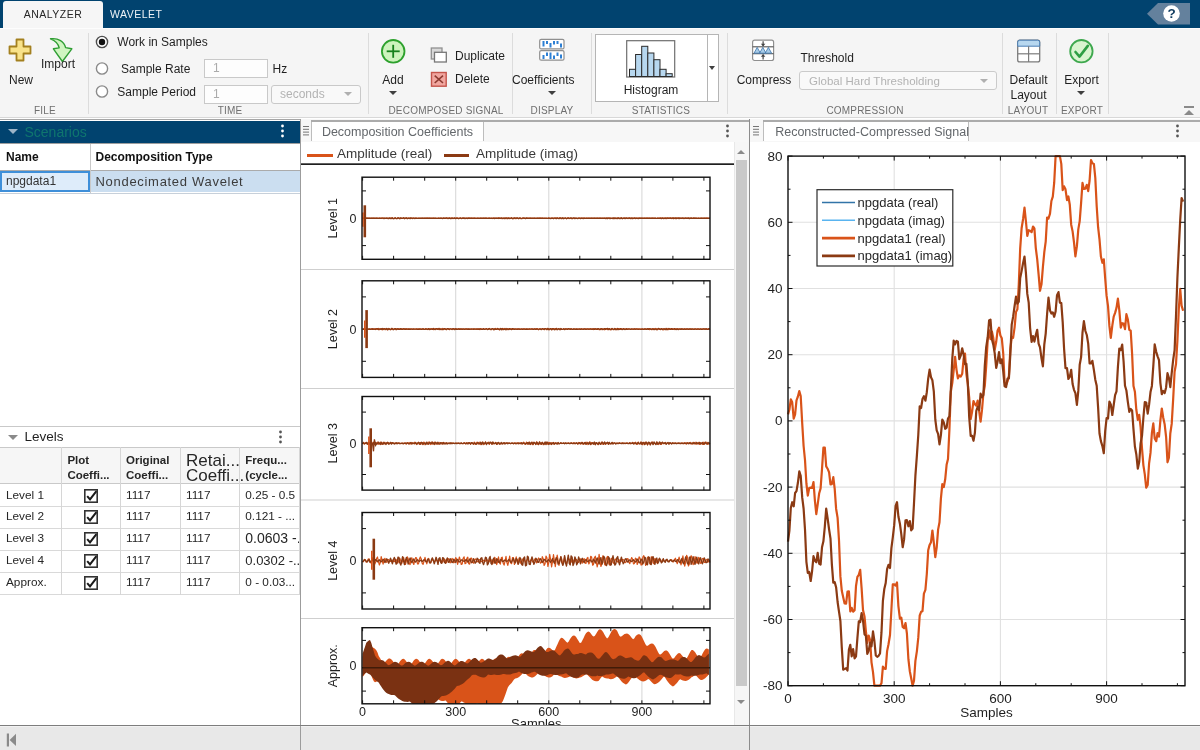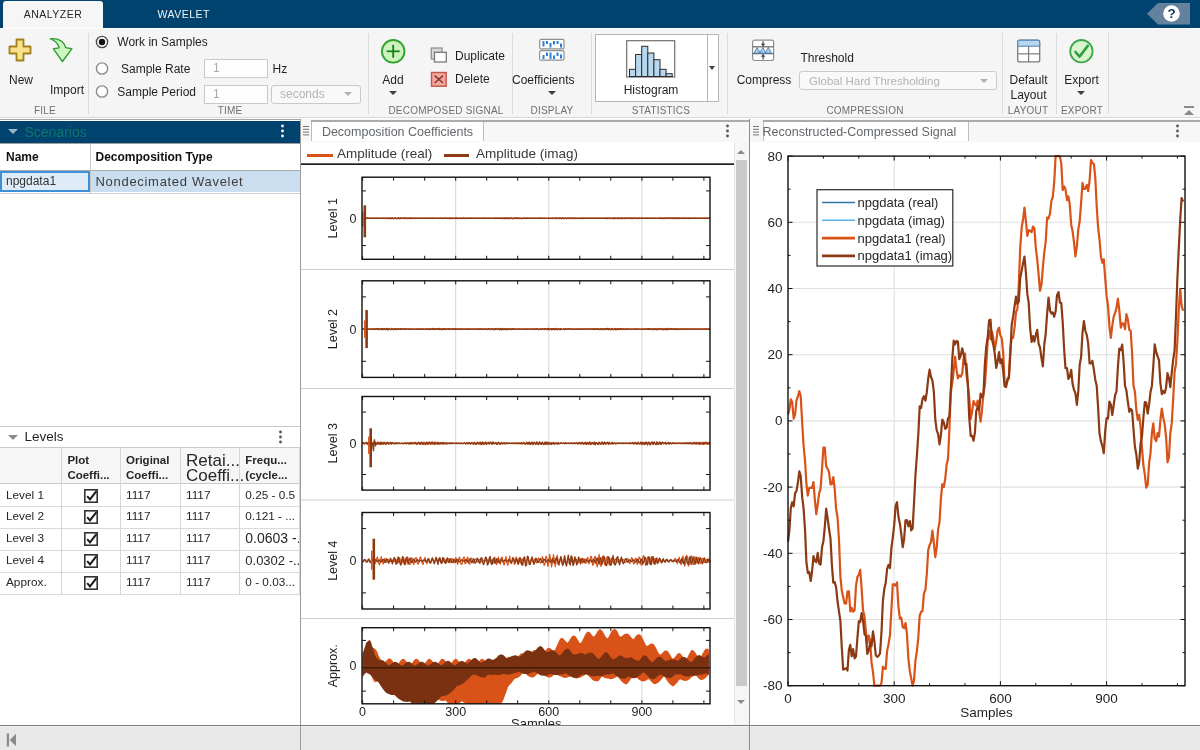--- a/index.html
+++ b/index.html
@@ -11,21 +11,21 @@
 .vsep { position:absolute; width:1px; top:33px; height:81px; background:#dcdcdc; }
 .darr { position:absolute; width:0; height:0; border-left:4.5px solid transparent; border-right:4.5px solid transparent; border-top:4.5px solid #3f3f3f; }
 </style>
 </head>
 <body>
 <div id="app">
 
 <div class="abs" style="left:0;top:0;width:1200px;height:28px;background:#01436F"></div>
 <div class="abs" style="left:3px;top:1px;width:100px;height:27px;background:#f6f6f6;border-radius:3px 3px 0 0"></div>
 <div class="abs" style="left:3px;top:0;width:100px;height:28px;font-size:10.5px;letter-spacing:0.5px;color:#262626;text-align:center;line-height:29px">ANALYZER</div>
-<div class="abs" style="left:110px;top:0;width:100px;height:28px;font-size:10.5px;letter-spacing:0.5px;color:#eef3f7;text-align:right;line-height:29px">WAVELET</div>
+<div class="abs" style="left:110px;top:0;width:100px;height:28px;font-size:10.5px;letter-spacing:0.5px;color:#eef3f7;text-align:left;line-height:29px">WAVELET</div>
 <svg class="abs" style="left:1144px;top:2px" width="50" height="24" viewBox="0 0 50 24">
   <polygon points="14,1 46,1 46,22.5 14,22.5 3,11.8" fill="#64819D"></polygon>
   <circle cx="27.5" cy="11.5" r="8.3" fill="#ffffff"></circle>
   <text x="27.5" y="16.2" font-size="13.5" font-weight="bold" fill="#0E3A5E" text-anchor="middle" font-family="Liberation Sans, sans-serif">?</text>
 </svg>
 
 <div class="abs" style="left:0;top:28px;width:1200px;height:90px;background:#f5f5f5;border-top:1px solid #fdfdfd;border-bottom:1px solid #d8d8d8"></div>
 <div class="vsep" style="left:88px"></div>
 <div class="vsep" style="left:368px"></div>
 <div class="vsep" style="left:512px"></div>
@@ -41,21 +41,21 @@
 <div class="glabel" style="left:626px;top:105px;width:70px">STATISTICS</div>
 <div class="glabel" style="left:815px;top:105px;width:100px">COMPRESSION</div>
 <div class="glabel" style="left:998px;top:105px;width:60px">LAYOUT</div>
 <div class="glabel" style="left:1052px;top:105px;width:60px">EXPORT</div>
 
 <svg class="abs" style="left:6px;top:37px" width="70" height="28" viewBox="0 0 70 28">
   <path d="M10.5,2.5 h7 v7 h7 v7 h-7 v7 h-7 v-7 h-7 v-7 h7 z" fill="#F8E289" stroke="#A3801F" stroke-width="1.8" stroke-linejoin="round"></path>
   <path d="M44.5,1.8 C52.5,0.8 58.2,4.5 59.6,10.6 L65.8,11.8 L56.4,24.5 L47.4,11.8 L53.2,10.9 C52.3,6.4 49.2,3.6 44.5,1.8 Z" fill="#CFF5C0" stroke="#2F9E33" stroke-width="1.4" stroke-linejoin="round"></path>
 </svg>
 <div class="lbl" style="left:3px;top:72.5px;width:36px;text-align:center">New</div>
-<div class="lbl" style="left:41px;top:83px;width:43px;text-align:right">Import</div>
+<div class="lbl" style="left:41px;top:57px;width:43px;text-align:left">Import</div>
 
 <svg class="abs" style="left:95px;top:35px" width="16" height="64" viewBox="0 0 16 64">
   <circle cx="7" cy="7" r="5.6" fill="#ffffff" stroke="#4d4d4d" stroke-width="1.4"></circle>
   <circle cx="7" cy="7" r="3.2" fill="#111111"></circle>
   <circle cx="7" cy="33.5" r="5.6" fill="#ffffff" stroke="#8a8a8a" stroke-width="1.4"></circle>
   <circle cx="7" cy="56.5" r="5.6" fill="#ffffff" stroke="#8a8a8a" stroke-width="1.4"></circle>
 </svg>
 <div class="lbl" style="left:117.3px;top:35px;height:14px;line-height:14px;font-size:12px">Work in Samples</div>
 <div class="lbl" style="left:121px;top:61.5px;height:14px;line-height:14px;font-size:12px">Sample Rate</div>
 <div class="lbl" style="left:117.3px;top:84.5px;height:14px;line-height:14px;font-size:12px">Sample Period</div>
@@ -484,21 +484,21 @@
       <text x="455.2" y="715" font-size="12.5" fill="#1f1f1f" text-anchor="middle" font-family="Liberation Sans, sans-serif">300</text>
       <text x="548.3" y="715" font-size="12.5" fill="#1f1f1f" text-anchor="middle" font-family="Liberation Sans, sans-serif">600</text>
       <text x="641.4" y="715" font-size="12.5" fill="#1f1f1f" text-anchor="middle" font-family="Liberation Sans, sans-serif">900</text>
       <text x="535.8" y="727.5" font-size="13" fill="#1f1f1f" text-anchor="middle" font-family="Liberation Sans, sans-serif">Samples</text>
     </svg>
 
 <div class="abs" style="left:749.5px;top:118.5px;width:450.5px;height:606px;background:#ffffff"></div>
 <div class="abs" style="left:749.5px;top:118.5px;width:450.5px;height:23px;background:#f7f7f7"></div>
 <div class="abs" style="left:762.5px;top:119.5px;width:437.5px;height:2.3px;background:#ababab"></div>
 <div class="abs" style="left:762.5px;top:121.8px;width:206.5px;height:19.7px;background:#ffffff;border-left:1px solid #bdbdbd;border-right:1px solid #bdbdbd"></div>
-<div class="abs" style="left:762.5px;top:121.8px;width:206.5px;height:19.7px;line-height:20px;text-align:left;font-size:12.5px;color:#63676b">Reconstructed-Compressed Signal</div>
+<div class="abs" style="left:762.5px;top:121.8px;width:206.5px;height:19.7px;line-height:20px;text-align:right;font-size:12.5px;color:#63676b">Reconstructed-Compressed Signal</div>
 <svg class="abs" style="left:752.5px;top:125.5px" width="6" height="10" viewBox="0 0 6 10">
       <g fill="#757575">
         <rect x="0" y="0" width="6" height="1"></rect>
         <rect x="0" y="2.8" width="6" height="1"></rect>
         <rect x="0" y="5.6" width="6" height="1"></rect>
         <rect x="0" y="8.4" width="6" height="1"></rect>
       </g>
     </svg>
 <svg class="abs" style="left:1174px;top:124px" width="7" height="15" viewBox="0 0 7 15">
       <g fill="#555555">

